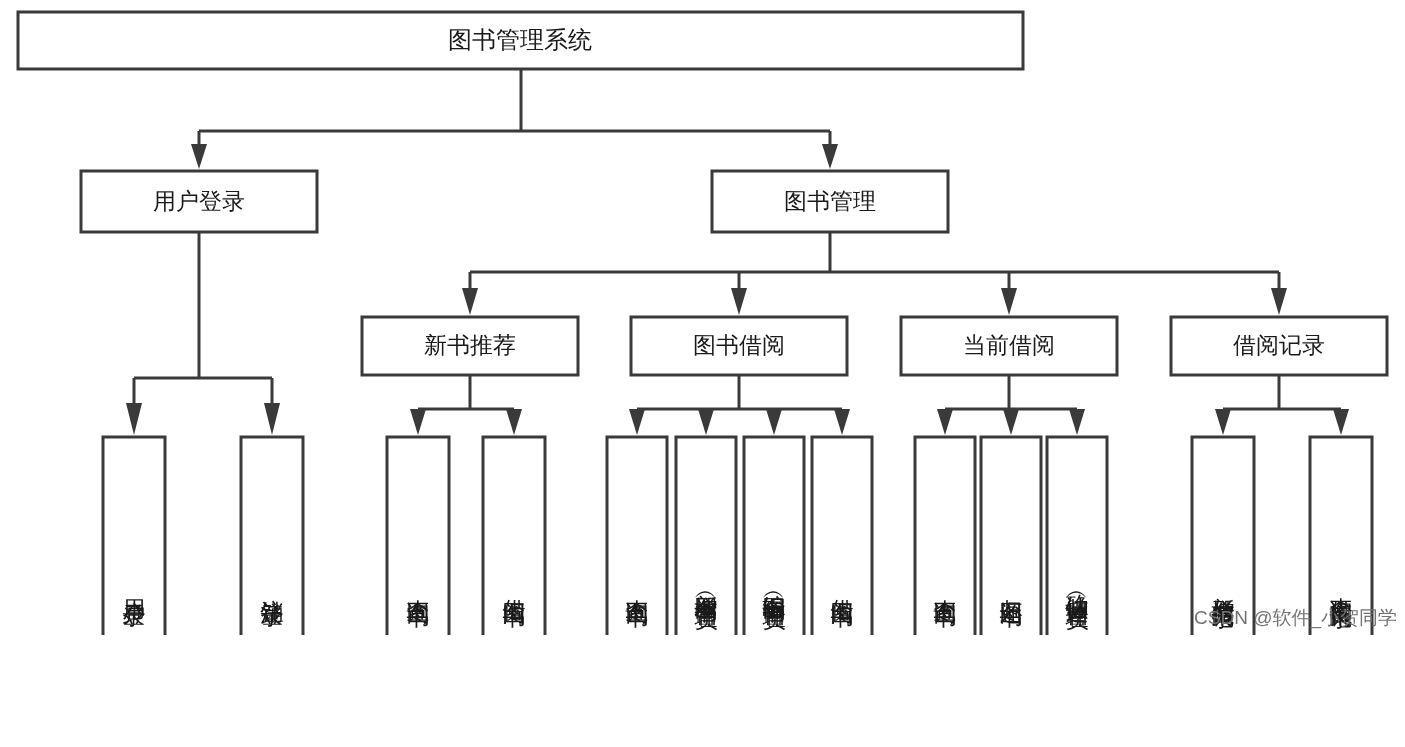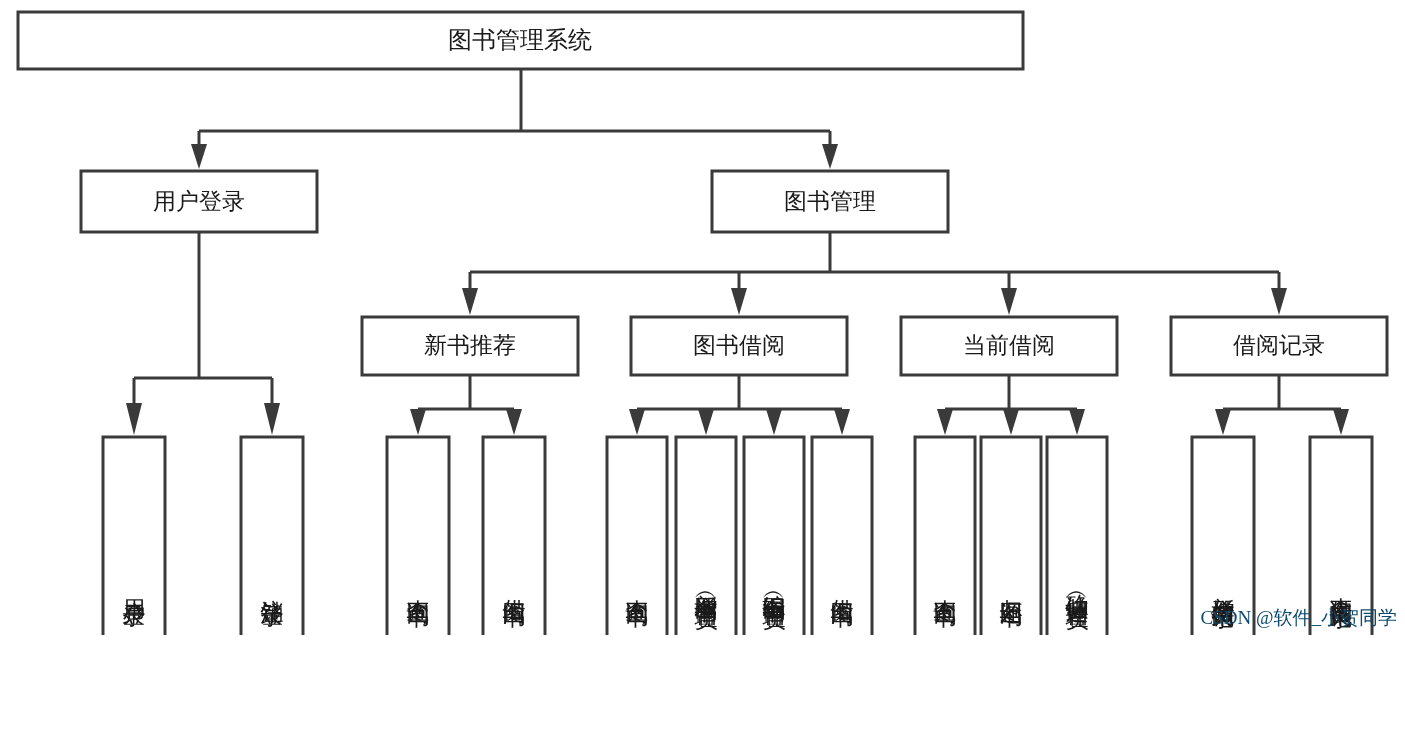--- a/index.html
+++ b/index.html
@@ -67,23 +67,23 @@
     display: flex;
     align-items: center;
     justify-content: center;
     white-space: nowrap;
     pointer-events: none;
   }
   .watermark {
     position: absolute;
     right: 8px;
     bottom: 4px;
-    font-family: Liberation Serif, serif;
+    font-family: Liberation Sans, sans-serif;
     font-size: 19px;
-    color: #0c4a6e;
+    color: #737373;
     white-space: nowrap;
   }
 </style>
 </head>
 <body>
 
 <div id="diagram-root">
 
   <svg id="tree-svg" viewBox="0 0 1405 747">
 

